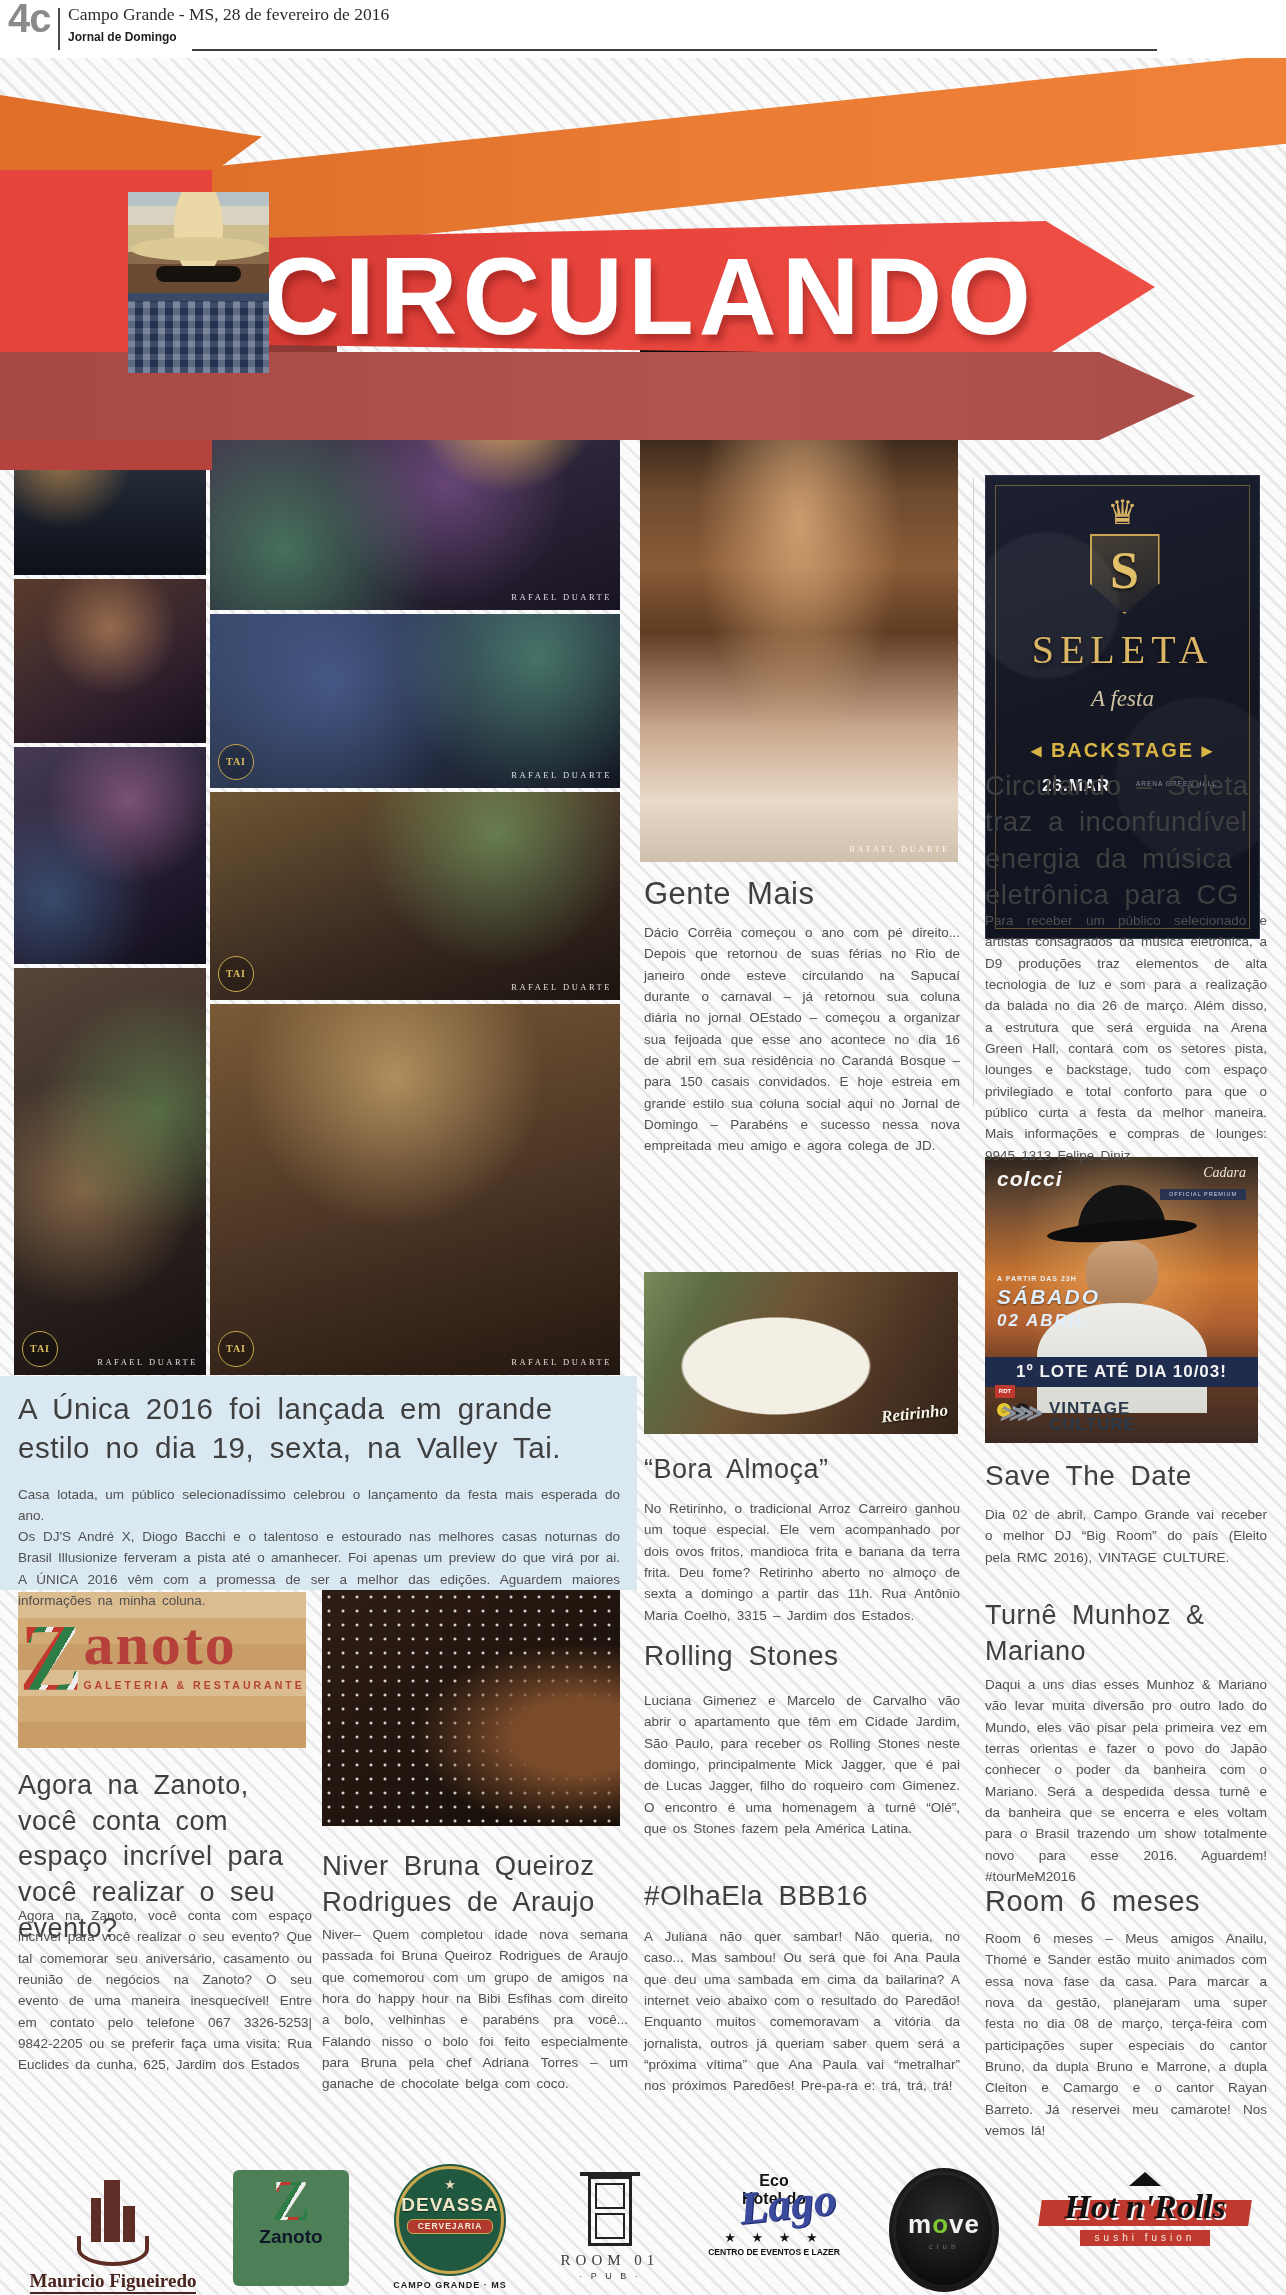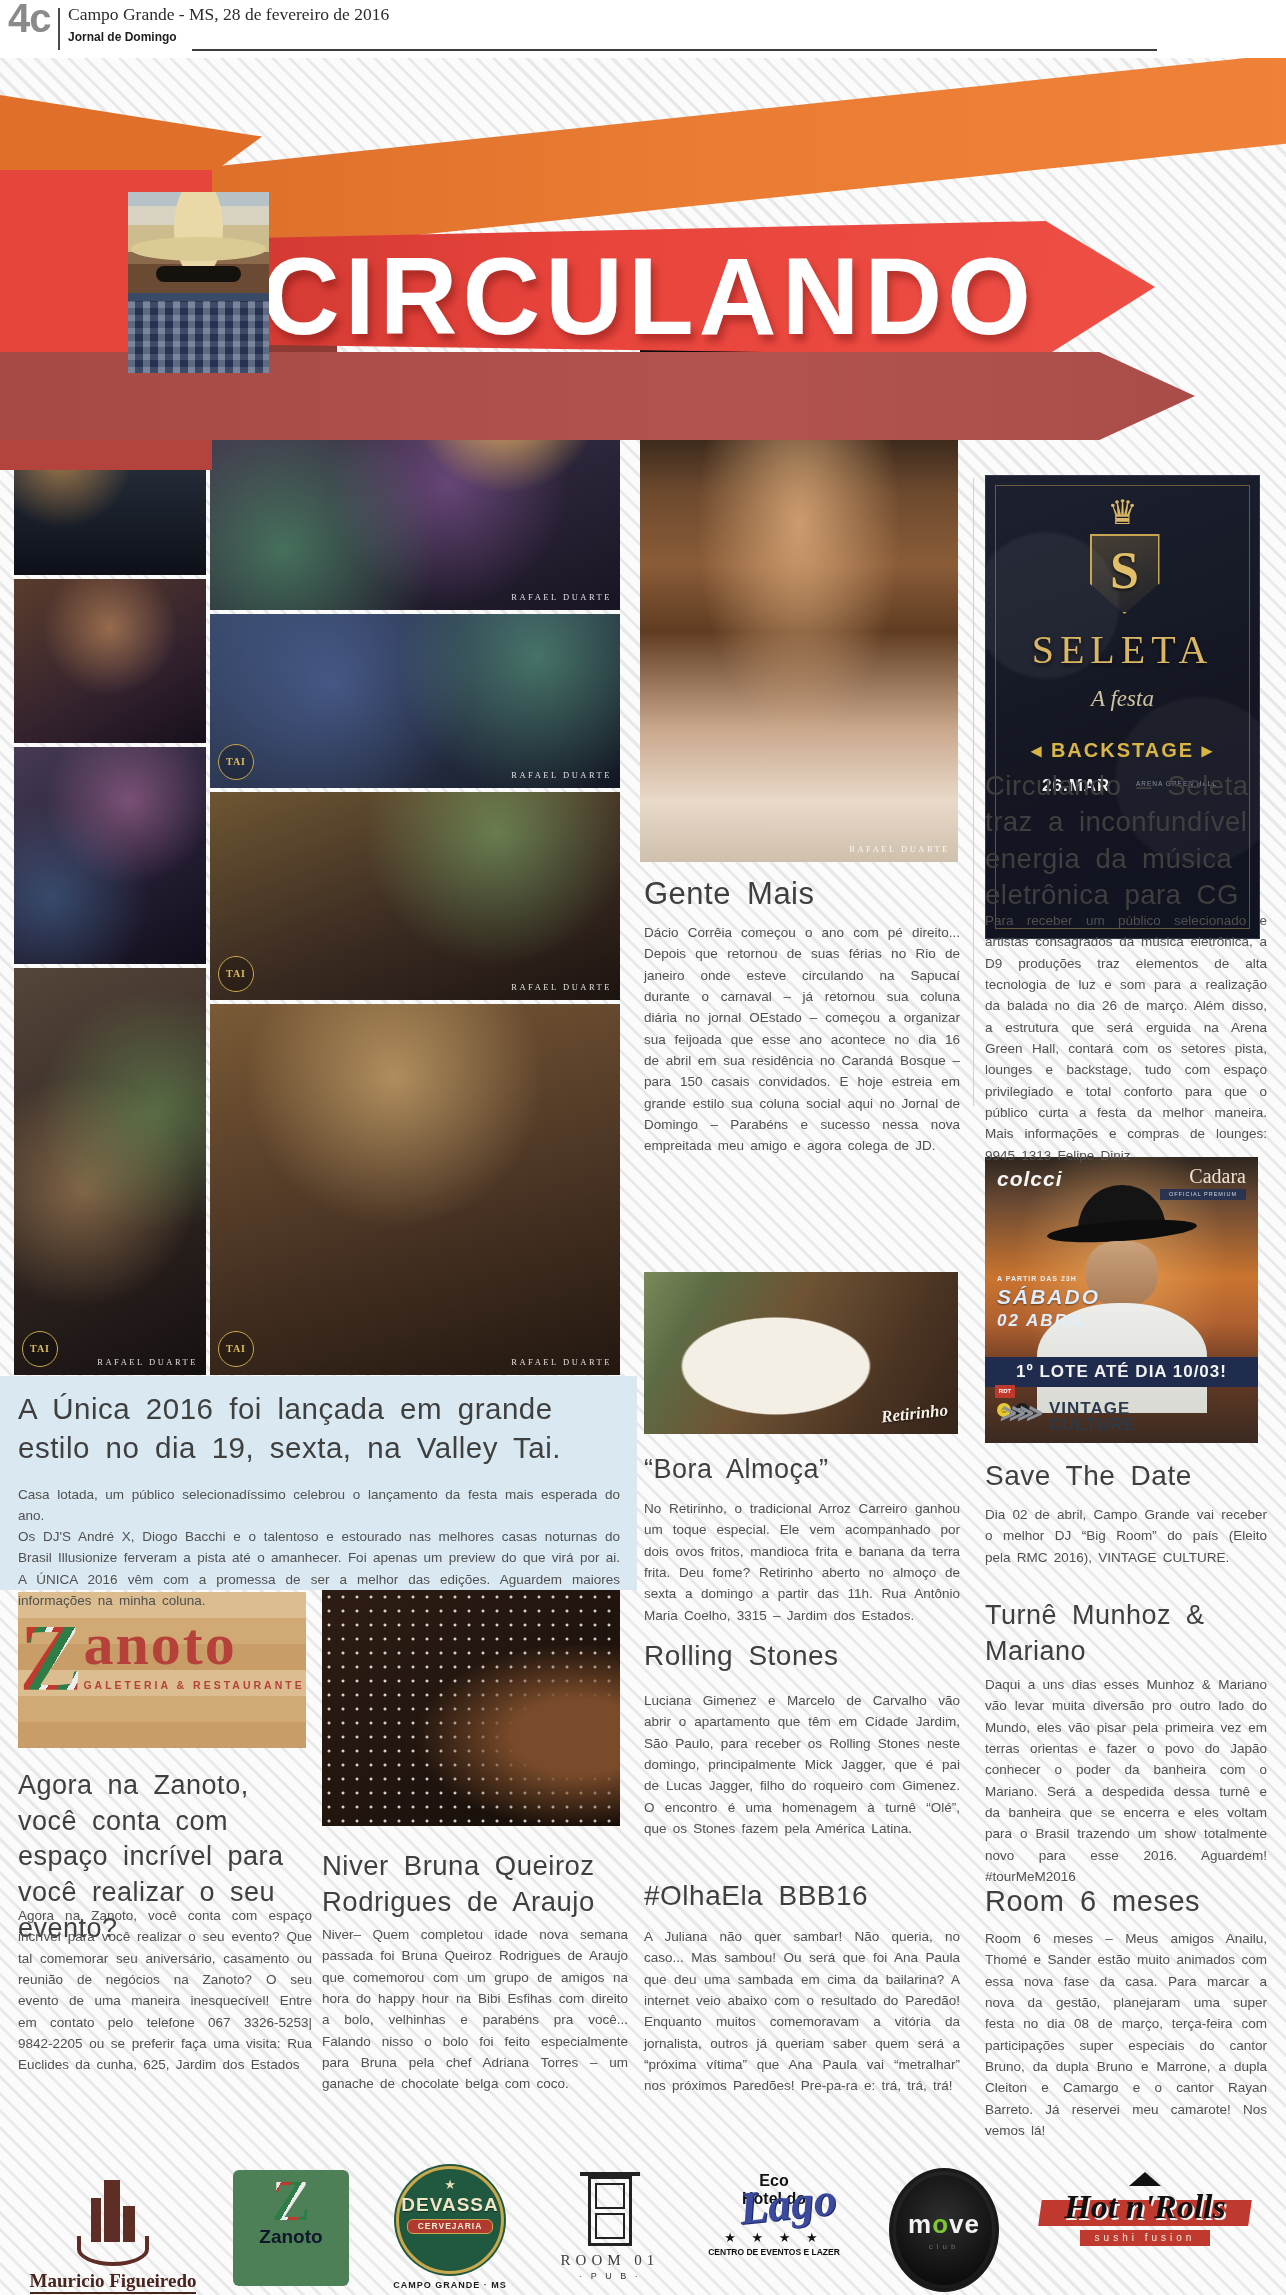--- a/index.html
+++ b/index.html
@@ -120,21 +120,21 @@
   .sel-date{position:absolute;left:56px;top:300px;font-weight:bold;font-size:17px;color:#f0f0f0;letter-spacing:1px;}
   .sel-venue{position:absolute;left:150px;top:304px;font-size:6.5px;color:#8a8f9f;letter-spacing:1px;}
   
   .vintage{left:985px;top:1157px;width:273px;height:286px;z-index:15;overflow:hidden;
      background:
        radial-gradient(ellipse at 50% 38%,rgba(255,190,110,.5),transparent 55%),
        linear-gradient(180deg,#2e2620 0%,#6b4a33 16%,#c9742f 42%,#b06030 58%,#6a3c24 74%,#3a2a22 100%);}
   .vc-colcci{position:absolute;left:12px;top:10px;font-size:21px;font-weight:bold;font-style:italic;
      color:#f4f4f4;letter-spacing:1px;}
   .vc-cadara{position:absolute;right:12px;top:8px;font-family:"Liberation Serif",serif;
-     font-size:20px;color:#ece4d4;text-align:right;}
+     font-style:italic;font-size:14px;color:#ece4d4;text-align:right;}
   .vc-cadara-sub{position:absolute;right:12px;top:32px;width:86px;height:11px;background:#2a3350;
      color:#cfd4e4;font-size:5.5px;text-align:center;line-height:11px;letter-spacing:1px;}
   .vc-hat-dome{position:absolute;left:50%;top:28px;width:88px;height:44px;margin-left:-44px;
      background:#141414;border-radius:50% 50% 0 0/100% 100% 0 0;}
   .vc-hat-brim{position:absolute;left:50%;top:64px;width:150px;height:20px;margin-left:-75px;
      background:#0d0d0d;border-radius:50%;transform:rotate(-4deg);}
   .vc-face{position:absolute;left:50%;top:84px;width:72px;height:66px;margin-left:-36px;
      background:linear-gradient(180deg,#caa27c,#a87a54);border-radius:42% 42% 46% 46%;}
   .vc-shirt{position:absolute;left:50%;top:146px;width:170px;height:110px;margin-left:-85px;
      background:linear-gradient(180deg,#ededea,#d9d9d4);border-radius:48% 48% 0 0;}

